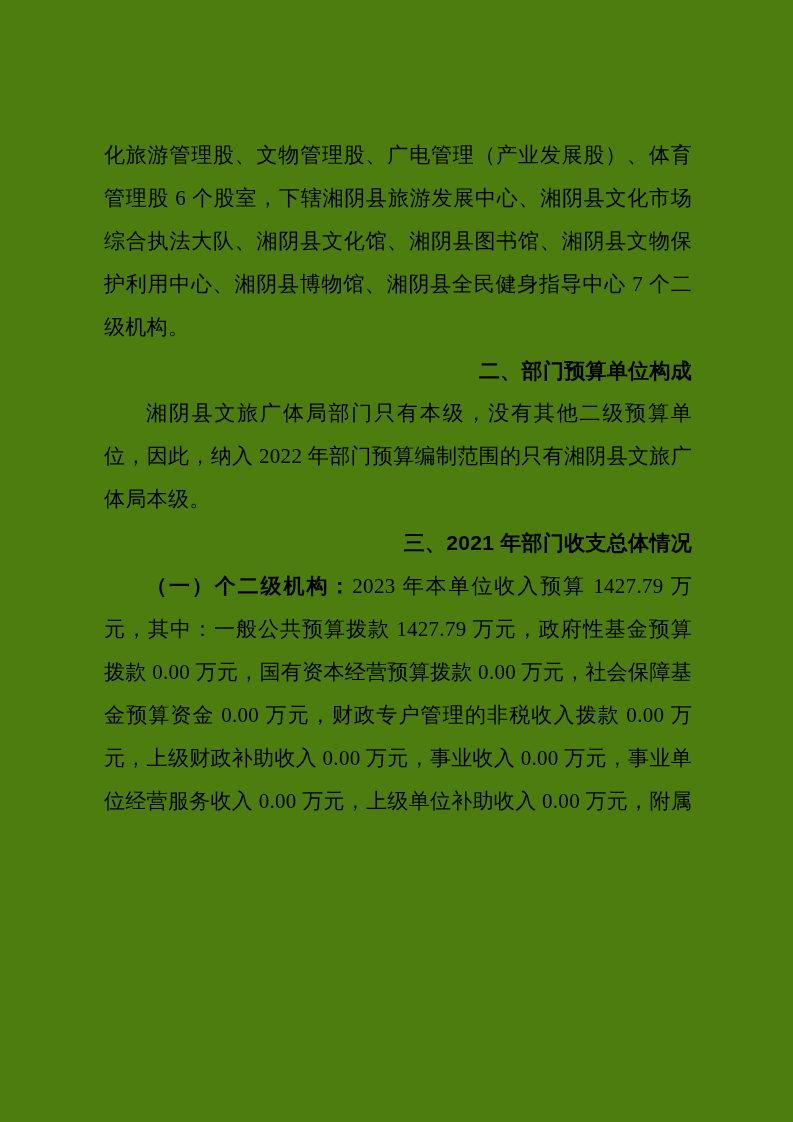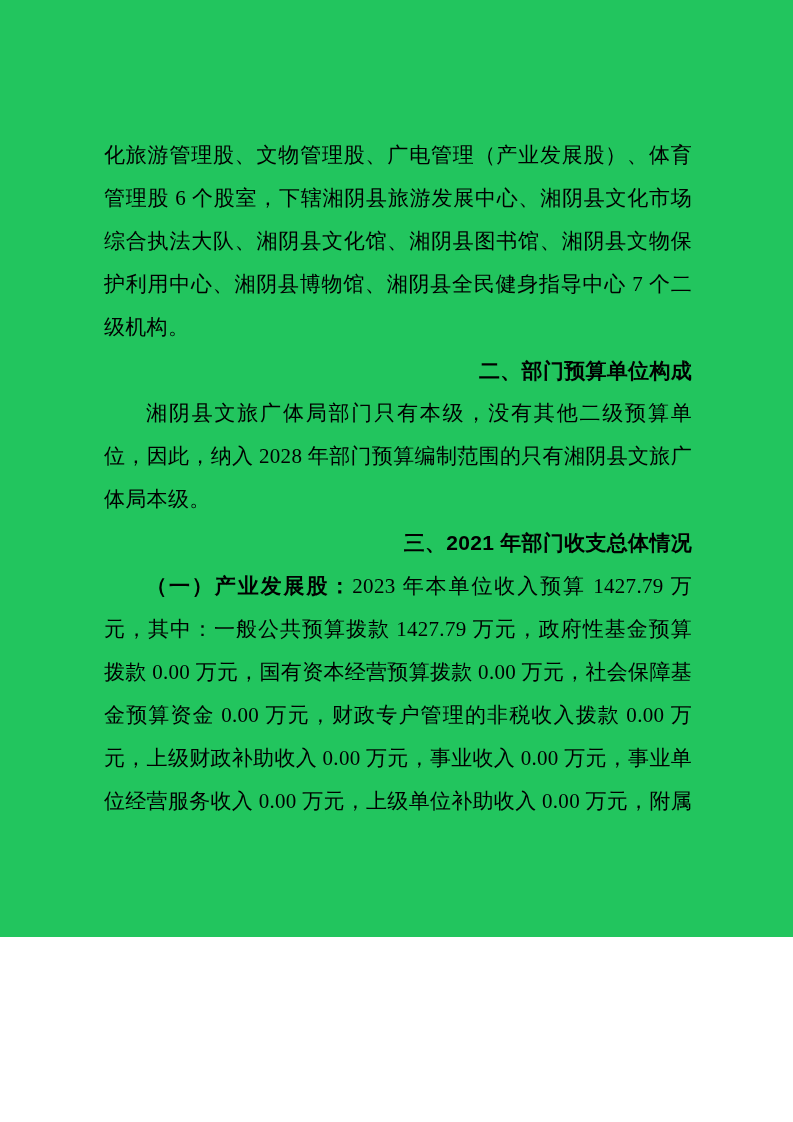--- a/index.html
+++ b/index.html
@@ -3,23 +3,23 @@
 <meta charset="utf-8">
 <style>
   html, body {
     margin: 0;
     padding: 0;
     background: #ffffff;
   }
   .page {
     position: relative;
     width: 793px;
-    height: 937px;
+    height: 1122px;
     margin: 0 auto;
-    background: #22c55e;
+    background: #4d7c0f;
     box-sizing: border-box;
     padding: 134px 101px 0 104px;
     font-family: "Liberation Serif", "DejaVu Serif", serif;
     color: #000000;
     overflow: hidden;
   }
   .para, .heading {
     margin: 0;
     padding: 0;
     font-size: 21px;
@@ -49,20 +49,20 @@
 </style>
 </head>
 <body>
 
 <div class="page">
 
   <p class="para no-indent">化旅游管理股、文物管理股、广电管理（产业发展股）、体育管理股 6 个股室，下辖湘阴县旅游发展中心、湘阴县文化市场综合执法大队、湘阴县文化馆、湘阴县图书馆、湘阴县文物保护利用中心、湘阴县博物馆、湘阴县全民健身指导中心 7 个二级机构。</p>
 
   <h2 class="heading">二、部门预算单位构成</h2>
 
-  <p class="para">湘阴县文旅广体局部门只有本级，没有其他二级预算单位，因此，纳入 2028 年部门预算编制范围的只有湘阴县文旅广体局本级。</p>
+  <p class="para">湘阴县文旅广体局部门只有本级，没有其他二级预算单位，因此，纳入 2022 年部门预算编制范围的只有湘阴县文旅广体局本级。</p>
 
   <h2 class="heading">三、2021 年部门收支总体情况</h2>
 
 
-  <p class="para"><b class="lead-bold">（一）产业发展股：</b><span>2023 年本单位收入预算 1427.79 万元，其中：一般公共预算拨款 1427.79 万元，政府性基金预算拨款 0.00 万元，国有资本经营预算拨款 0.00 万元，社会保障基金预算资金 0.00 万元，财政专户管理的非税收入拨款 0.00 万元，上级财政补助收入 0.00 万元，事业收入 0.00 万元，事业单位经营服务收入 0.00 万元，上级单位补助收入 0.00 万元，附属</span></p>
+  <p class="para"><b class="lead-bold">（一）个二级机构：</b><span>2023 年本单位收入预算 1427.79 万元，其中：一般公共预算拨款 1427.79 万元，政府性基金预算拨款 0.00 万元，国有资本经营预算拨款 0.00 万元，社会保障基金预算资金 0.00 万元，财政专户管理的非税收入拨款 0.00 万元，上级财政补助收入 0.00 万元，事业收入 0.00 万元，事业单位经营服务收入 0.00 万元，上级单位补助收入 0.00 万元，附属</span></p>
 
 </div>
 
 </body></html>

